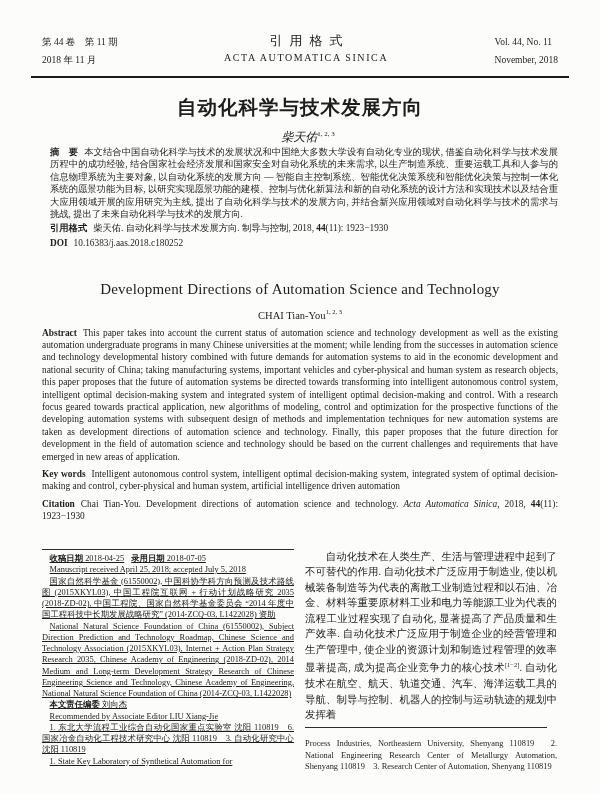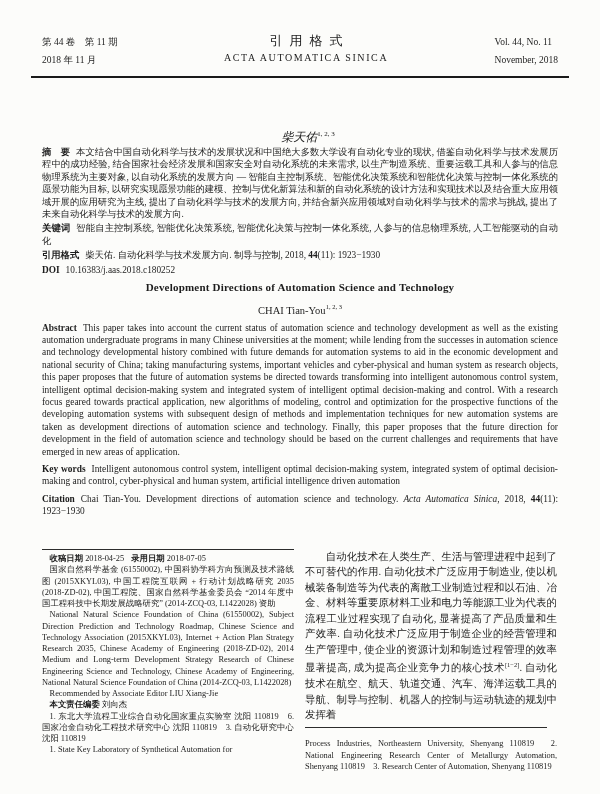--- a/index.html
+++ b/index.html
@@ -23,37 +23,37 @@
   
   .title-cn { position:absolute; top:94px; left:0; width:100%; text-align:center;
               font-family:"DejaVu Sans","Liberation Sans",sans-serif;
               font-size:19.5px; font-weight:700; letter-spacing:1px; }
   .author-cn { position:absolute; top:129px; left:0; width:100%; text-align:center;
                font-size:12px; font-style:italic;margin-left:8px; }
   .author-cn sup { font-size:7px; font-style:normal; }
   
   .cn-meta { position:absolute; top:146px; left:42px; width:516px;
              font-size:9.3px; line-height:12.4px; }
-  .cn-meta p { text-align:justify; }
+  .cn-meta p { text-align:justify;margin-left:8px; }
   .cn-meta p + p { margin-top:2px; }
   .lbl { font-weight:bold; margin-right:6px; }
   
   .en-block { position:absolute; top:281px; left:42px; width:516px; }
-  .en-block h2 { text-align:center; font-size:11px; font-weight:700; letter-spacing:.2px; }
+  .en-block h2 { text-align:center; font-size:15px; font-weight:400; letter-spacing:.2px; }
   .author-en { text-align:center; font-size:10.5px; margin-top:10px; }
   .author-en sup { font-size:6.5px; }
   .en-block p { font-size:9.4px; line-height:12.4px; text-align:justify; margin-top:5px; }
   .en-block p.abstract { margin-top:6px; }
   
   .columns { position:absolute; top:549px; left:42px; width:516px;
              display:flex; gap:11px; }
   .col { width:252px; }
   .col-left { border-top:1px solid #2c2c2c; padding-top:3px;
               font-size:8.4px; line-height:11.25px; }
-  .col-left p { text-align:justify; text-indent:.9em; }
+  .col-left p { text-align:justify; text-indent:.9em;text-decoration:underline; }
   .g { margin-left:7px; }
   .col-right { font-size:10.4px; line-height:15.45px; }
   .body-para { text-align:justify; text-indent:2em; }
   .body-para sup { font-size:6.5px; }
   .fn-rule { width:96%; border-top:1px solid #2c2c2c; margin-top:5px; }
   .fn { font-size:8.4px; line-height:11.25px; text-align:justify; margin-top:10px; }
   b[data-bind] { font-weight:bold; }
   i[data-bind] { font-style:italic; }
 </style>
 </head>
@@ -70,50 +70,51 @@
       <div class="jcn" data-bind="masthead.journal_cn">引用格式</div>
       <div class="jen" data-bind="masthead.journal_en">ACTA AUTOMATICA SINICA</div>
     </div>
     <div class="mh-side mh-right">
       <div data-bind="masthead.issue_en">Vol. 44, No. 11</div>
       <div data-bind="masthead.date_en">November, 2018</div>
     </div>
   </header>
   <div class="head-rule"></div>
 
+  <h1 class="title-cn" data-bind="article.title_cn">自动化科学与技术发展方向</h1>
 
   <div class="author-cn">
     <span data-bind="article.author_cn">柴天佑</span><sup data-bind="article.author_marks">1, 2, 3</sup>
   </div>
 
   <section class="cn-meta">
     <p><b class="lbl" data-bind="article.abstract_cn_label">摘　要</b><span data-bind="article.abstract_cn">本文结合中国自动化科学与技术的发展状况和中国绝大多数大学设有自动化专业的现状, 借鉴自动化科学与技术发展历程中的成功经验, 结合国家社会经济发展和国家安全对自动化系统的未来需求, 以生产制造系统、重要运载工具和人参与的信息物理系统为主要对象, 以自动化系统的发展方向 — 智能自主控制系统、智能优化决策系统和智能优化决策与控制一体化系统的愿景功能为目标, 以研究实现愿景功能的建模、控制与优化新算法和新的自动化系统的设计方法和实现技术以及结合重大应用领域开展的应用研究为主线, 提出了自动化科学与技术的发展方向, 并结合新兴应用领域对自动化科学与技术的需求与挑战, 提出了未来自动化科学与技术的发展方向.</span></p>
-    <p><b class="lbl" data-bind="article.keywords_cn_label">关键词</b><span data-bind="article.keywords_cn">智能自主控制系统, 智能优化决策系统, 智能优化决策与控制一体化系统, 人参与的信息物理系统, 人工智能驱动的自动化</span></p>
     <p><b class="lbl" data-bind="article.citation_cn_label">引用格式</b><span data-bind="article.citation_cn_pre">柴天佑. 自动化科学与技术发展方向. 制导与控制, 2018, </span><b data-bind="article.citation_cn_vol">44</b><span data-bind="article.citation_cn_pages">(11): 1923−1930</span></p>
     <p><b class="lbl" data-bind="article.doi_label">DOI</b><span data-bind="article.doi">10.16383/j.aas.2018.c180252</span></p>
   </section>
 
   <section class="en-block">
     <h2 data-bind="article.title_en">Development Directions of Automation Science and Technology</h2>
     <div class="author-en">
       <span data-bind="article.author_en">CHAI Tian-You</span><sup data-bind="article.author_en_marks">1, 2, 3</sup>
     </div>
     <p class="abstract"><b class="lbl" data-bind="article.abstract_en_label">Abstract</b><span data-bind="article.abstract_en">This paper takes into account the current status of automation science and technology development as well as the existing automation undergraduate programs in many Chinese universities at the moment; while lending from the successes in automation science and technology developmental history combined with future demands for automation systems to aid in the economic development and national security of China; taking manufacturing systems, important vehicles and cyber-physical and human system as research objects, this paper proposes that the future of automation systems be directed towards transforming into intelligent autonomous control system, intelligent optimal decision-making system and integrated system of intelligent optimal decision-making and control. With a research focus geared towards practical application, new algorithms of modeling, control and optimization for the prospective functions of the developing automation systems with subsequent design of methods and implementation techniques for new automation systems are taken as development directions of automation science and technology. Finally, this paper proposes that the future direction for development in the field of automation science and technology should be based on the current challenges and requirements that have emerged in new areas of application.</span></p>
     <p><b class="lbl" data-bind="article.keywords_en_label">Key words</b><span data-bind="article.keywords_en">Intelligent autonomous control system, intelligent optimal decision-making system, integrated system of optimal decision-making and control, cyber-physical and human system, artificial intelligence driven automation</span></p>
     <p><b class="lbl" data-bind="article.citation_en_label">Citation</b><span data-bind="article.citation_en_authors">Chai Tian-You. Development directions of automation science and technology. </span><i data-bind="article.citation_en_journal">Acta Automatica Sinica</i><span data-bind="article.citation_en_mid">, 2018, </span><b data-bind="article.citation_en_vol">44</b><span data-bind="article.citation_en_pages">(11): 1923−1930</span></p>
   </section>
 
   <section class="columns">
 
     <div class="col col-left">
       <p><b data-bind="footnotes.received_label">收稿日期</b> <span data-bind="footnotes.received_date">2018-04-25</span><b class="g" data-bind="footnotes.accepted_label">录用日期</b> <span data-bind="footnotes.accepted_date">2018-07-05</span></p>
+      <p data-bind="footnotes.received_en">Manuscript received April 25, 2018; accepted July 5, 2018</p>
       <p data-bind="footnotes.funding_cn">国家自然科学基金 (61550002), 中国科协学科方向预测及技术路线图 (2015XKYL03), 中国工程院互联网 + 行动计划战略研究 2035 (2018-ZD-02), 中国工程院、国家自然科学基金委员会 “2014 年度中国工程科技中长期发展战略研究” (2014-ZCQ-03, L1422028) 资助</p>
       <p data-bind="footnotes.funding_en">National Natural Science Foundation of China (61550002), Subject Direction Prediction and Technology Roadmap, Chinese Science and Technology Association (2015XKYL03), Internet + Action Plan Strategy Research 2035, Chinese Academy of Engineering (2018-ZD-02), 2014 Medium and Long-term Development Strategy Research of Chinese Engineering Science and Technology, Chinese Academy of Engineering, National Natural Science Foundation of China (2014-ZCQ-03, L1422028)</p>
+      <p><b data-bind="footnotes.editor_label">本文责任编委</b> <span data-bind="footnotes.editor_name">刘向杰</span></p>
       <p data-bind="footnotes.editor_en">Recommended by Associate Editor LIU Xiang-Jie</p>
-      <p><b data-bind="footnotes.editor_label">本文责任编委</b> <span data-bind="footnotes.editor_name">刘向杰</span></p>
       <p data-bind="footnotes.affiliations_cn">1. 东北大学流程工业综合自动化国家重点实验室 沈阳 110819　6. 国家冶金自动化工程技术研究中心 沈阳 110819　3. 自动化研究中心 沈阳 110819</p>
       <p data-bind="footnotes.affiliation_en_lead">1. State Key Laboratory of Synthetical Automation for</p>
     </div>
 
     <div class="col col-right">
       <p class="body-para"><span data-bind="body.para_lead">自动化技术在人类生产、生活与管理进程中起到了不可替代的作用. 自动化技术广泛应用于制造业, 使以机械装备制造等为代表的离散工业制造过程和以石油、冶金、材料等重要原材料工业和电力等能源工业为代表的流程工业过程实现了自动化, 显著提高了产品质量和生产效率. 自动化技术广泛应用于制造企业的经营管理和生产管理中, 使企业的资源计划和制造过程管理的效率显著提高, 成为提高企业竞争力的核心技术</span><sup data-bind="body.para_ref">[1−2]</sup><span data-bind="body.para_tail">. 自动化技术在航空、航天、轨道交通、汽车、海洋运载工具的导航、制导与控制、机器人的控制与运动轨迹的规划中发挥着</span></p>
       <div class="fn-rule"></div>
       <p class="fn" data-bind="footnotes.affiliation_en_cont">Process Industries, Northeastern University, Shenyang 110819　2. National Engineering Research Center of Metallurgy Automation, Shenyang 110819　3. Research Center of Automation, Shenyang 110819</p>
     </div>
 

